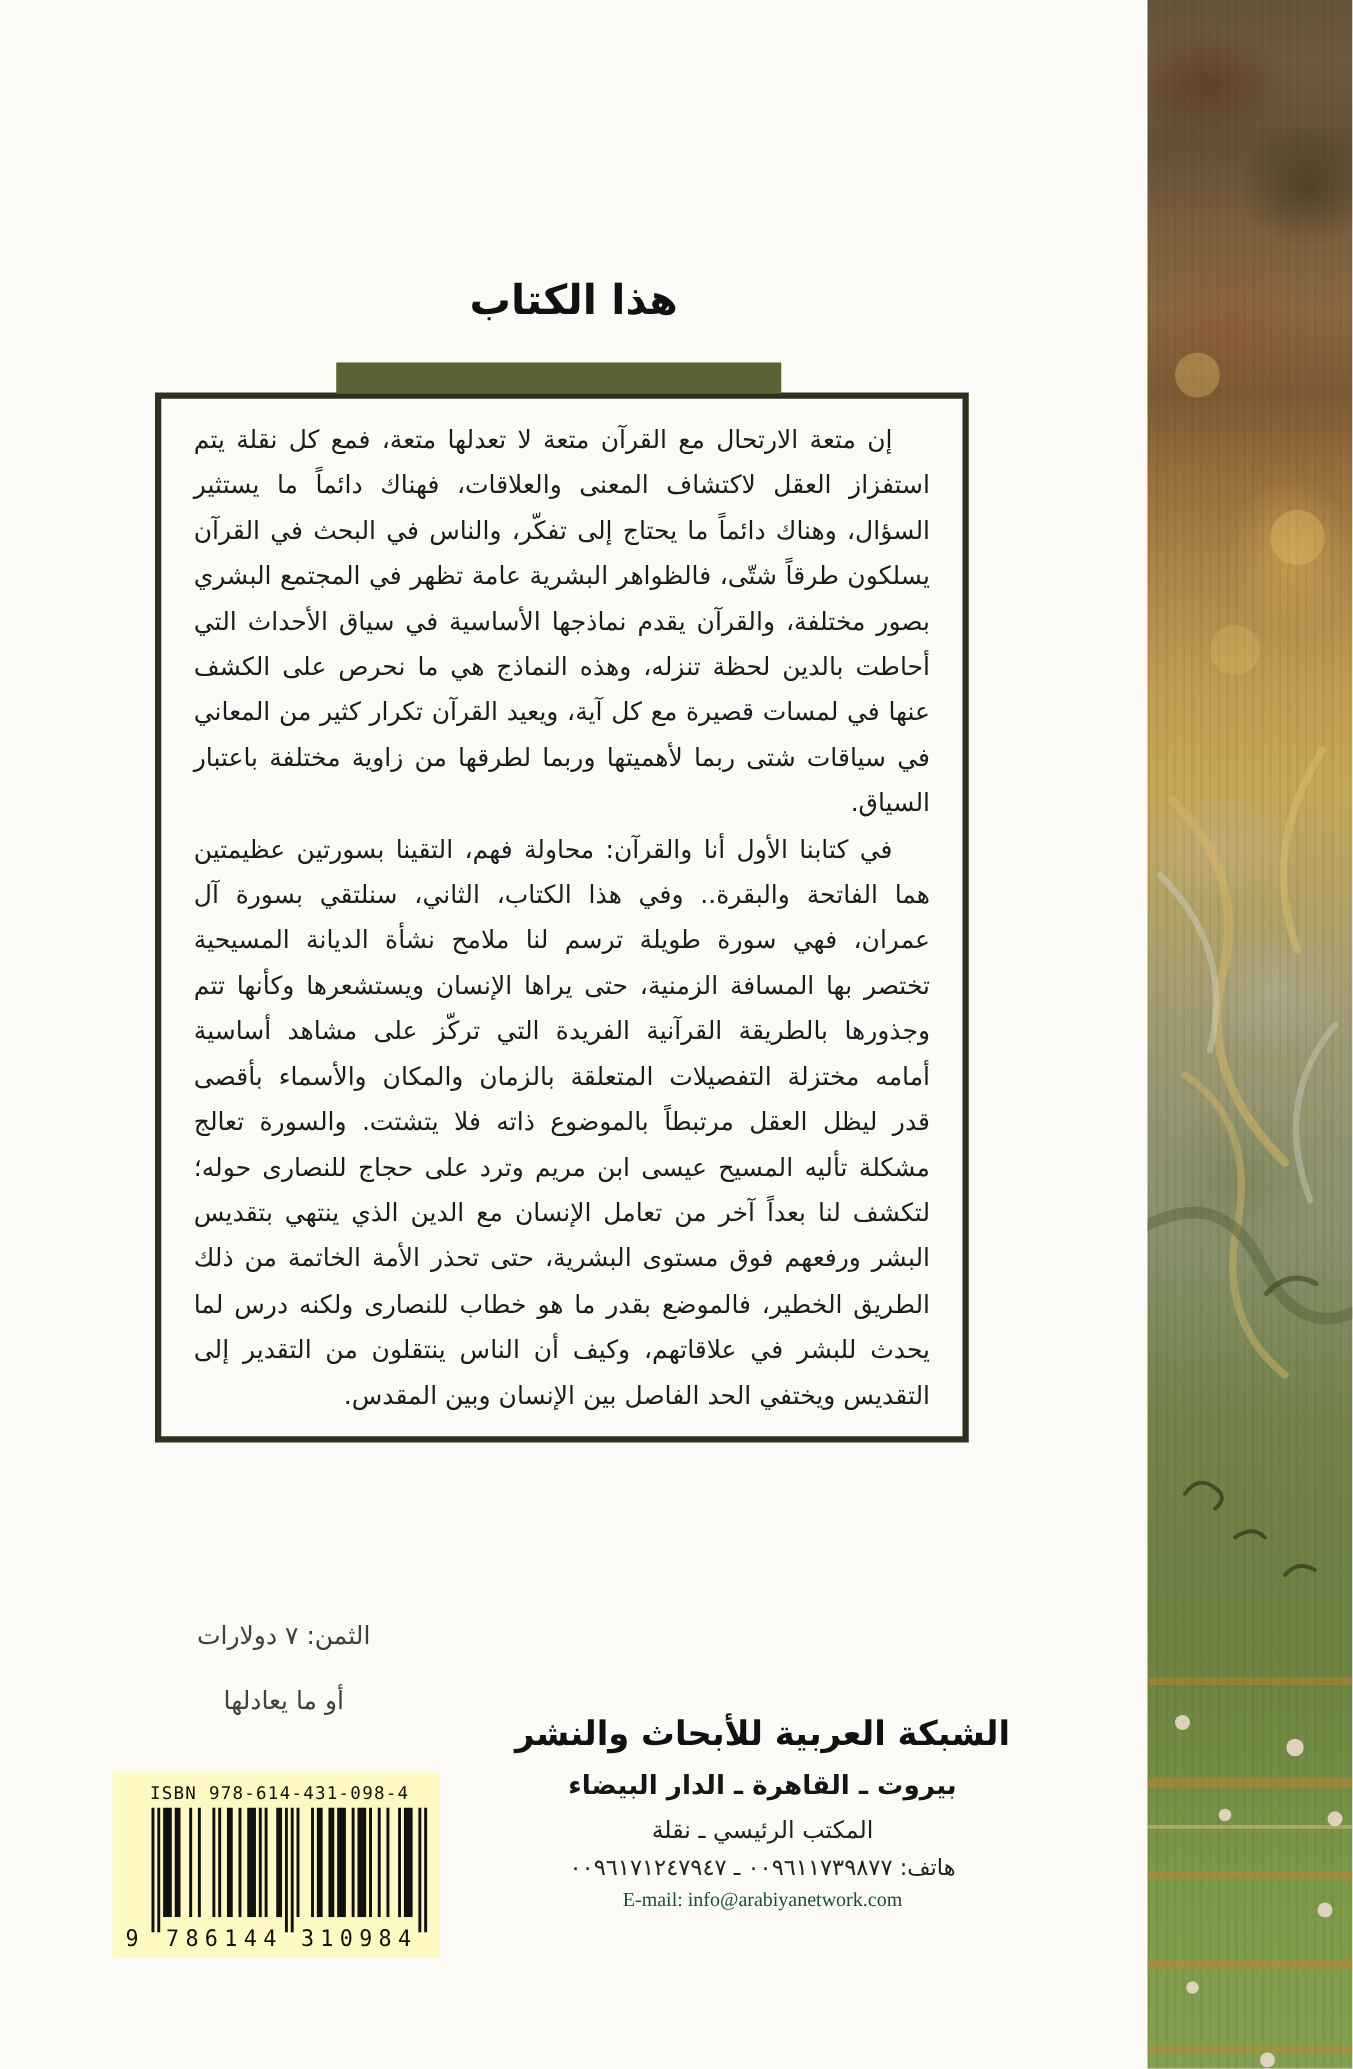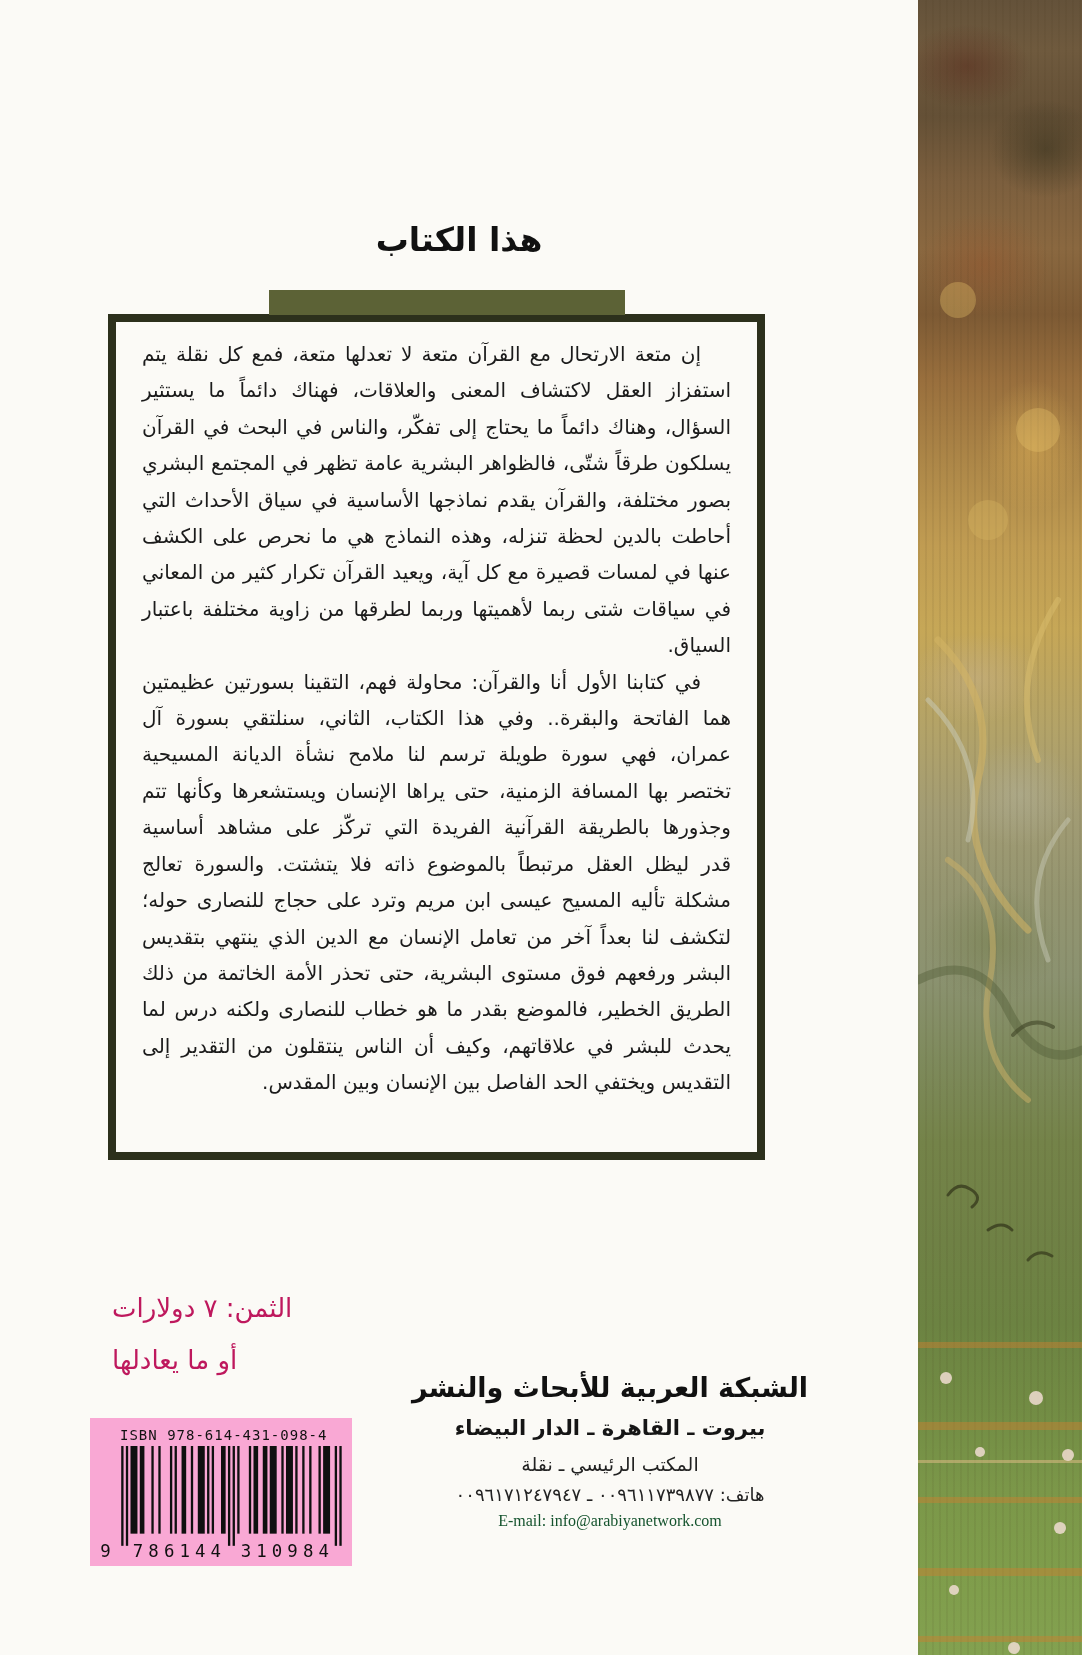--- a/index.html
+++ b/index.html
@@ -35,47 +35,47 @@
     text-align:center;font-size:33px;font-weight:bold;color:#111;
     direction:rtl;letter-spacing:1px;
   }
   
   .tab-bar{
     position:absolute;left:269px;top:290px;width:356px;height:25px;
     z-index:2;
   }
   
   .about-box{
-    position:absolute;left:108px;top:314px;width:641px;height:830px;
-    border:8px solid #000000;background:transparent;z-index:1;
+    position:absolute;left:124px;top:314px;width:641px;height:830px;
+    border:5px solid #000000;background:transparent;z-index:1;
   }
   .about-text{
     position:absolute;left:26px;right:26px;top:14px;
     direction:rtl;font-size:20px;line-height:36.4px;color:#1b1b1b;
   }
   .bline{text-align:justify;text-align-last:justify;white-space:nowrap;}
   .bline.first{padding-right:30px;}
   .bline.plast{text-align-last:right;white-space:normal;}
   
   .price{
     position:absolute;left:112px;top:1282px;width:230px;
-    direction:rtl;text-align:left;font-size:26px;line-height:52px;color:#be185d;
+    direction:rtl;text-align:center;font-size:20px;line-height:52px;color:#404040;
   }
   
   .publisher{
     position:absolute;left:385px;top:1372px;width:450px;text-align:center;direction:rtl;
   }
   .pub-name{font-size:27px;font-weight:bold;color:#111;margin:0 0 13px 0;}
   .pub-cities{font-size:21px;font-weight:bold;color:#151515;margin:0 0 13px 0;}
   .pub-office{font-size:19px;color:#222;margin:0 0 9px 0;}
   .pub-phone{font-size:18px;color:#222;margin:0 0 7px 0;}
   .pub-email{font-size:16px;color:#14532d;direction:ltr;font-family:"Liberation Serif",serif;}
   
   .isbn-plate{
-    position:absolute;left:90px;top:1418px;width:262px;height:148px;background:#f9a8d4;
+    position:absolute;left:90px;top:1418px;width:262px;height:148px;background:#fef9c3;
   }
   .isbn-label{
     position:absolute;left:30px;top:9px;
     font-family:"DejaVu Sans Mono",monospace;font-size:14px;letter-spacing:1px;color:#111;
     white-space:nowrap;
   }
   .isbn-plate svg{position:absolute;left:8px;top:28px;fill:#101010;}
   .isbn-plate svg text{font-family:"DejaVu Sans Mono",monospace;}
 </style>
 </head>
@@ -131,20 +131,21 @@
       <div class="bline">بصور مختلفة، والقرآن يقدم نماذجها الأساسية في سياق الأحداث التي</div>
       <div class="bline">أحاطت بالدين لحظة تنزله، وهذه النماذج هي ما نحرص على الكشف</div>
       <div class="bline">عنها في لمسات قصيرة مع كل آية، ويعيد القرآن تكرار كثير من المعاني</div>
       <div class="bline">في سياقات شتى ربما لأهميتها وربما لطرقها من زاوية مختلفة باعتبار</div>
       <div class="bline plast">السياق.</div>
       <div class="bline first">في كتابنا الأول أنا والقرآن: محاولة فهم، التقينا بسورتين عظيمتين</div>
       <div class="bline">هما الفاتحة والبقرة.. وفي هذا الكتاب، الثاني، سنلتقي بسورة آل</div>
       <div class="bline">عمران، فهي سورة طويلة ترسم لنا ملامح نشأة الديانة المسيحية</div>
       <div class="bline">تختصر بها المسافة الزمنية، حتى يراها الإنسان ويستشعرها وكأنها تتم</div>
       <div class="bline">وجذورها بالطريقة القرآنية الفريدة التي تركّز على مشاهد أساسية</div>
+      <div class="bline">أمامه مختزلة التفصيلات المتعلقة بالزمان والمكان والأسماء بأقصى</div>
       <div class="bline">قدر ليظل العقل مرتبطاً بالموضوع ذاته فلا يتشتت. والسورة تعالج</div>
       <div class="bline">مشكلة تأليه المسيح عيسى ابن مريم وترد على حجاج للنصارى حوله؛</div>
       <div class="bline">لتكشف لنا بعداً آخر من تعامل الإنسان مع الدين الذي ينتهي بتقديس</div>
       <div class="bline">البشر ورفعهم فوق مستوى البشرية، حتى تحذر الأمة الخاتمة من ذلك</div>
       <div class="bline">الطريق الخطير، فالموضع بقدر ما هو خطاب للنصارى ولكنه درس لما</div>
       <div class="bline">يحدث للبشر في علاقاتهم، وكيف أن الناس ينتقلون من التقدير إلى</div>
       <div class="bline plast">التقديس ويختفي الحد الفاصل بين الإنسان وبين المقدس.</div>
     </div>
 </div>
 

